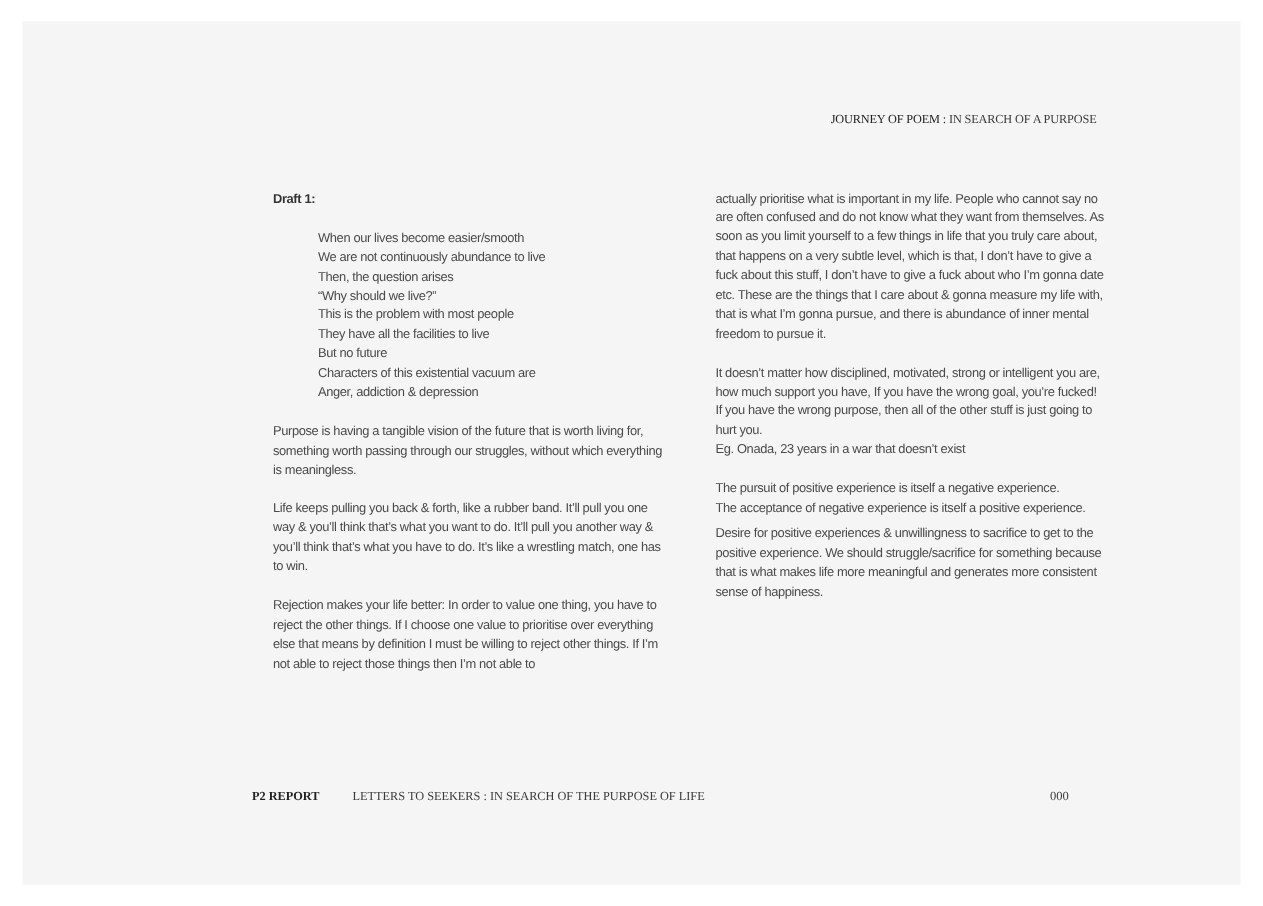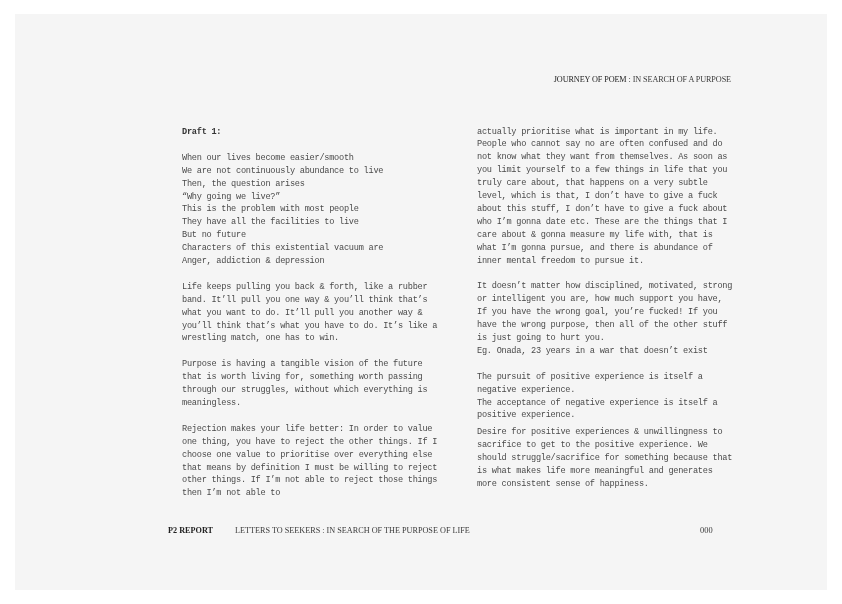--- a/index.html
+++ b/index.html
@@ -36,33 +36,33 @@
       font-weight: normal;
       color: #222;
     }
     .col {
       position: absolute;
       top: 126px;
       width: 260px;
       font-size: 8.6px;
       line-height: 12.9px;
       color: #4a4a4a;
-      font-family: Liberation Mono, monospace;
+      font-family: Liberation Sans, sans-serif;
       letter-spacing: -0.25px;
     }
     .col-left { left: 182px; }
     .col-right { left: 477px; top: 125.5px; }
     .col p {
       margin: 0 0 12.9px 0;
     }
     .col .title {
       font-weight: bold;
       color: #333;
     }
-    .line { display: block; }
+    .line { display: block; margin-left: 30px; }
     .footer {
       position: absolute;
       left: 168px;
       top: 526px;
       font-size: 8.2px;
       color: #3a3a3a;
       white-space: nowrap;
       font-family: "Liberation Serif", "DejaVu Serif", serif;
     }
     .footer .bold {
@@ -87,29 +87,29 @@
 <div class="header">
   <span class="bold">JOURNEY OF POEM :</span><span> IN SEARCH OF A PURPOSE</span>
 </div>
 
 <div class="col col-left">
   <p class="title">Draft 1:</p>
   <p>
     <span class="line">When our lives become easier/smooth</span>
     <span class="line">We are not continuously abundance to live</span>
     <span class="line">Then, the question arises</span>
-    <span class="line">“Why going we live?”</span>
+    <span class="line">“Why should we live?”</span>
     <span class="line">This is the problem with most people</span>
     <span class="line">They have all the facilities to live</span>
     <span class="line">But no future</span>
     <span class="line">Characters of this existential vacuum are</span>
     <span class="line">Anger, addiction &amp; depression</span>
   </p>
+  <p>Purpose is having a tangible vision of the future that is worth living for, something worth passing through our struggles, without which everything is meaningless.</p>
   <p>Life keeps pulling you back &amp; forth, like a rubber band. It’ll pull you one way &amp; you’ll think that’s what  you want to do. It’ll pull you another way &amp; you’ll think that’s what you have to do. It’s like a wrestling match, one has to win.</p>
-  <p>Purpose is having a tangible vision of the future that is worth living for, something worth passing through our struggles, without which everything is meaningless.</p>
   <p>Rejection makes your life better: In order to value one thing, you have to reject the other things. If I choose one value to prioritise over everything else that means by definition I must be willing to reject other things. If I’m not able to reject those things then I’m not able to</p>
 </div>
 
 <div class="col col-right">
   <p>actually prioritise what is important in my life. People who cannot say no are often confused and do not know what they want from themselves. As soon as you limit yourself to a few things in life that you truly care about, that happens on a very subtle level, which is that, I don’t have to give a fuck about this stuff, I don’t have to give a fuck about who I’m gonna date etc. These are the things that I care about &amp; gonna measure my life with, that is what I’m gonna pursue, and there is abundance of inner mental freedom to pursue it.</p>
   <p style="margin-bottom:0">It doesn’t matter how disciplined, motivated, strong or intelligent you are, how much support you have, If you have the wrong goal, you’re fucked! If you have the wrong purpose, then all of the other stuff is just going to hurt you.</p>
   <p>Eg. Onada, 23 years in a war that doesn’t exist</p>
   <p style="margin-bottom:0">The pursuit of positive experience is itself a negative experience.</p>
   <p style="margin-bottom:4px">The acceptance of negative experience is itself a positive experience.</p>
   <p>Desire for positive experiences &amp; unwillingness to sacrifice to get to the positive experience. We should struggle/sacrifice for something because that is what makes life more meaningful and generates more consistent sense of happiness.</p>

